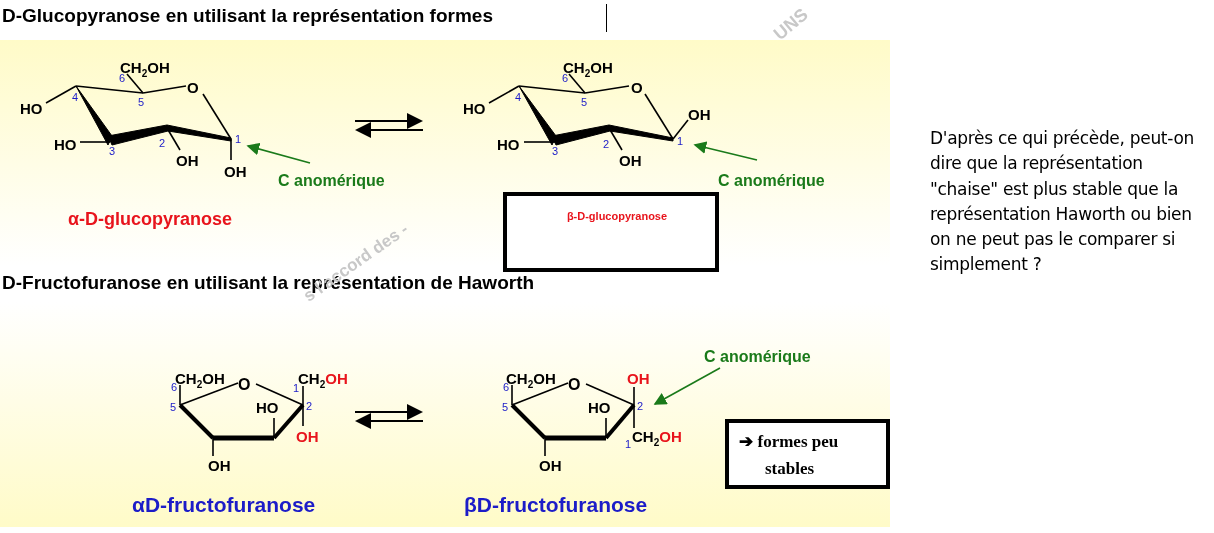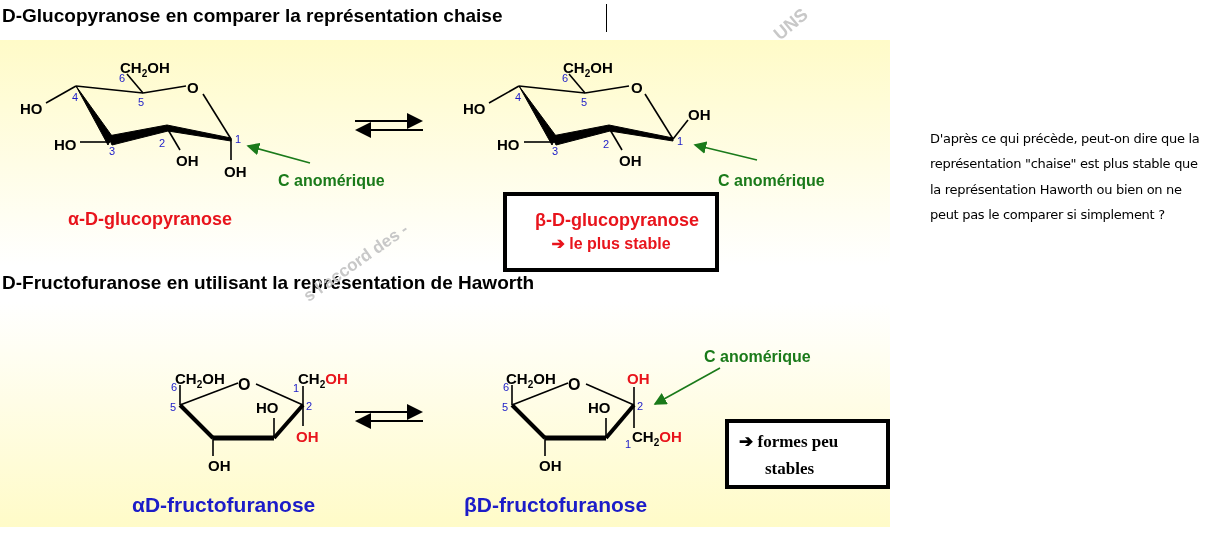--- a/index.html
+++ b/index.html
@@ -4,35 +4,35 @@
 <style>
   html,body{margin:0;padding:0;}
   body{width:1214px;height:533px;position:relative;background:#ffffff;overflow:hidden;font-family:"Liberation Sans",sans-serif;}
   .panel-top{position:absolute;left:0;top:40px;width:890px;height:226px;background:linear-gradient(to bottom,#fffbc8 0%,#fffde6 55%,#ffffff 100%);}
   .panel-bottom{position:absolute;left:0;top:302px;width:890px;height:225px;background:linear-gradient(to bottom,#ffffff 0%,#fffde6 45%,#fffbc8 100%);}
   .heading{position:absolute;font-weight:bold;font-size:19px;color:#000;white-space:nowrap;}
   .cursor{position:absolute;left:606px;top:4px;width:1px;height:28px;background:#000;}
   svg.main{position:absolute;left:0;top:0;}
   .box{position:absolute;border:4px solid #000;background:#ffffff;box-sizing:border-box;}
   .box-beta{left:503px;top:192px;width:216px;height:80px;text-align:center;}
-  .box-beta .l1{position:absolute;left:12px;right:0;top:14px;color:#e8141c;font-weight:bold;font-size:18px;}
+  .box-beta .l1{position:absolute;left:12px;right:0;top:14px;color:#e8141c;font-weight:bold;font-size:11px;}
   .box-beta .l2{position:absolute;left:0;right:0;top:38px;color:#e8141c;font-weight:bold;font-size:16px;}
   .box-forms{left:725px;top:419px;width:165px;height:70px;font-family:Liberation Serif, serif;font-weight:bold;font-size:17px;color:#000;}
   .box-forms .l1{position:absolute;left:10px;top:8px;white-space:nowrap;}
   .box-forms .l2{position:absolute;left:36px;top:36px;}
-  .question{position:absolute;left:930px;top:126px;width:270px;font-family:"DejaVu Sans",sans-serif;font-size:13px;line-height:25.3px;color:#000;letter-spacing:-0.3px;}
+  .question{position:absolute;left:930px;top:126px;width:270px;font-family:"DejaVu Sans",sans-serif;font-size:17px;line-height:25.3px;color:#000;letter-spacing:-0.3px;}
   .watermark{position:absolute;color:#c8c8c8;font-weight:bold;white-space:nowrap;}
 </style>
 </head>
 <body>
 
 <div class="panel-top"></div>
 <div class="panel-bottom"></div>
 
-<div class="heading" style="left:2px;top:5px;">D-Glucopyranose en comparer la représentation chaise</div>
+<div class="heading" style="left:2px;top:5px;">D-Glucopyranose en utilisant la représentation formes</div>
 <div class="cursor"></div>
 <div class="heading" style="left:2px;top:272px;">D-Fructofuranose en utilisant la représentation de Haworth</div>
 
 <div class="watermark" style="left:772px;top:14px;font-size:18px;transform:rotate(-40deg);">UNS</div>
 <div class="watermark" style="left:300px;top:290px;font-size:17px;transform:rotate(-35deg);transform-origin:left top;">s l'accord des -</div>
 
 <svg class="main" width="1214" height="533">
   <defs>
     <marker id="ah" markerWidth="8" markerHeight="8" refX="7" refY="4" orient="auto">
         <path d="M0,0 L8,4 L0,8 z" fill="#000"></path>
@@ -171,21 +171,20 @@
     <text x="502" y="411">5</text>
     <text x="503" y="391">6</text>
   </g>
   <line x1="720" y1="368" x2="655" y2="404" stroke="#1a7a1a" stroke-width="1.6" marker-end="url(#ag)"></line>
   <text x="704" y="362" font-family="Liberation Sans, sans-serif" font-weight="bold" font-size="16" fill="#1a7a1a">C anomérique</text>
   <text x="464" y="512" font-family="Liberation Sans, sans-serif" font-weight="bold" font-size="21" fill="#1c1cc8">βD-fructofuranose</text>
 </svg>
 
 <div class="box box-beta">
   <div class="l1">β-D-glucopyranose</div>
-  <div class="l2">➔ le plus stable</div>
 </div>
 
 <div class="box box-forms">
   <div class="l1">➔ formes peu</div>
   <div class="l2">stables</div>
 </div>
 
 <div class="question">D'après ce qui précède, peut-on dire que la représentation "chaise" est plus stable que la représentation Haworth ou bien on ne peut pas le comparer si simplement ?</div>
 
 </body></html>

